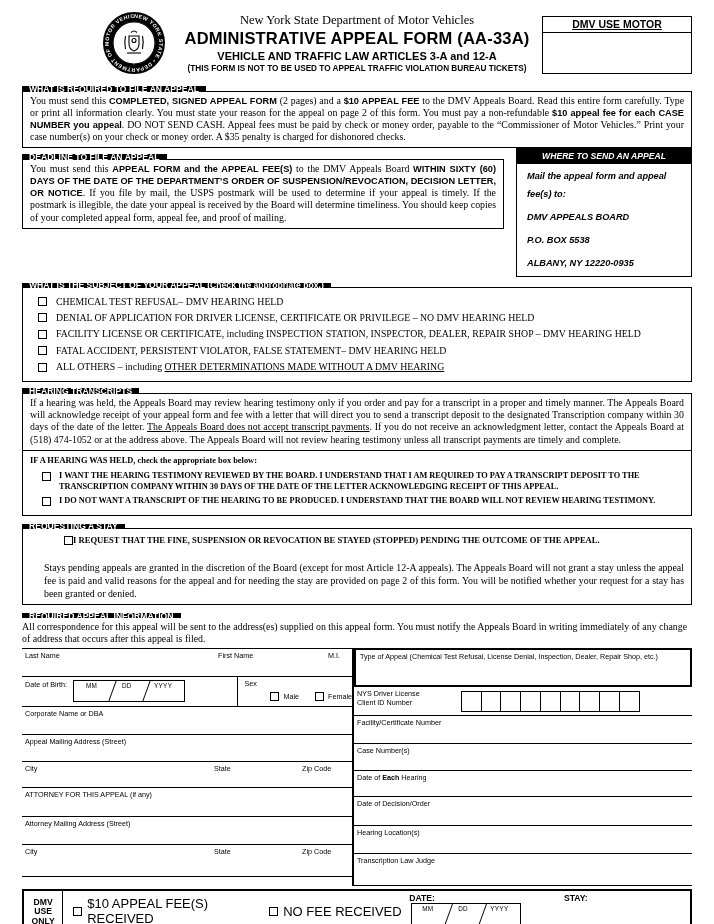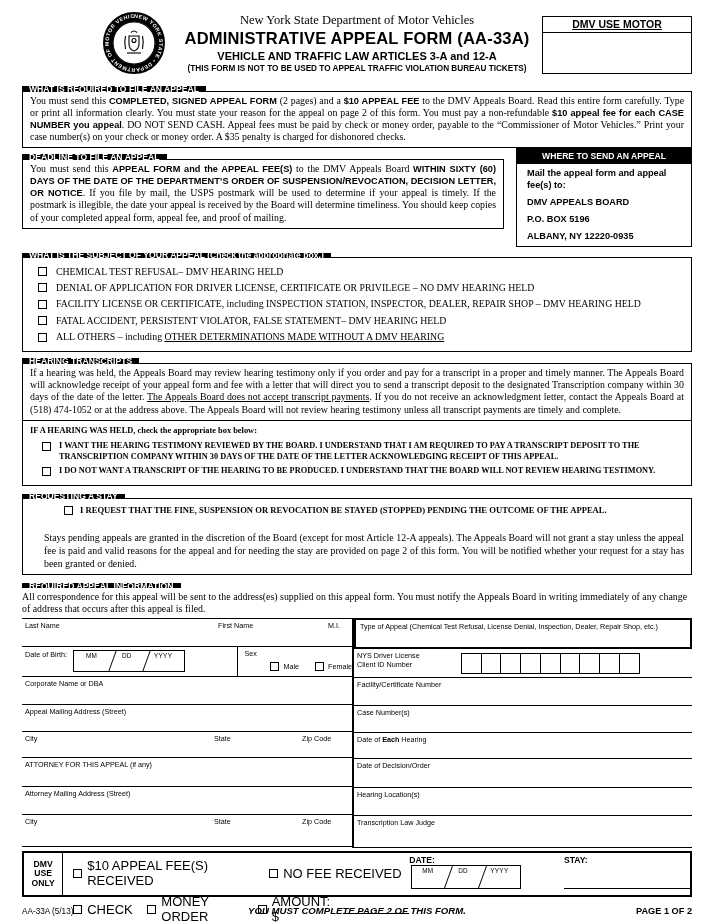--- a/index.html
+++ b/index.html
@@ -24,60 +24,60 @@
     padding: 2.5px 7px 2px 7px; display: inline-block; margin-top: 6px; }
   .barwrap { line-height: 0; }
   .pbox { border: 1.2px solid #000; padding: 3px 7px 4px 7px;
     font-family: "Liberation Serif", serif; font-size: 9.9px; line-height: 12.2px; text-align: justify; }
   .b { font-weight: bold; font-family: "Liberation Sans", sans-serif; font-size: 9.2px; }
   .u { text-decoration: underline; }
 
   
   .two-col { display: flex; align-items: flex-start; }
   .col-deadline { width: 482px; }
-  .col-where { width: 176px; margin-left: auto; }
+  .col-where { width: 176px; margin-left: auto; font-style: italic; }
   .wherebar { display: block; width: 100%; text-align: center; margin-top: 2px; padding: 2.5px 0 2px 0; }
   .wherebox { border: 1.5px solid #000; padding: 3px 6px 4px 10px; font-size: 9.2px; font-weight: bold;
-    line-height: 12px; }
+    line-height: 18px; }
   .wherebox .addr { margin-top: 5px; }
 
   
   .optrow { display: flex; align-items: center; gap: 9px; margin: 4.2px 0 4.2px 8px;
     font-family: "Liberation Serif", serif; font-size: 9.8px; text-align: left; }
   .cb { width: 9px; height: 9px; border: 1.4px solid #000; flex: none; background: #fff; }
 
   
   .pbox-attached { border: 1.2px solid #000; border-top: none; padding: 2px 7px 4px 7px; }
   .ifheld { font-size: 8.4px; font-weight: bold; margin: 2px 0 2px 0; }
   .trow { display: flex; gap: 8px; margin: 4px 0 4px 12px; font-size: 8.3px; font-weight: bold;
     line-height: 10.6px; text-align: left; align-items: flex-start; }
   .trow .cb { margin-top: 1px; }
 
   
-  .stayrow { display: flex; gap: 7px; font-size: 8.6px; font-weight: bold; align-items: center; margin: 2px 0 1px 0; padding-left: 34px; }
+  .stayrow { display: flex; font-size: 8.6px; font-weight: bold; align-items: center; margin: 2px 0 1px 0; padding-left: 34px; }
   .stayp { font-family: "Liberation Serif", serif; font-size: 9.9px; line-height: 12.6px;
     padding-left: 14px; margin-top: 16px; text-align: justify; }
 
   .reqp { font-family: "Liberation Serif", serif; font-size: 9.9px; line-height: 12.3px; margin: 3px 0 3px 0; }
 
   
   .formgrid { display: grid; grid-template-columns: 332px 1fr; border-top: 1.2px solid #000; }
   .fleft { border-right: 2.6px solid #000; }
   .cell { position: relative; border-bottom: 1px solid #000; font-size: 7.2px; padding: 2px 0 0 3px; }
   .h26{height:26px}.h27{height:27px}.h28{height:28px}.h29{height:29px}.h30{height:30px}.h32{height:32px}
   .abs196 { position: absolute; left: 196px; top: 2px; }
   .abs308 { position: absolute; left: 306px; top: 2px; }
   .abs192 { position: absolute; left: 192px; top: 2px; }
   .abs282 { position: absolute; left: 280px; top: 2px; }
   .splitrow { display: flex; padding: 0; }
   .dobcell { width: 222px; border-right: 1px solid #000; padding: 3px 0 0 3px; display: flex; align-items: flex-start; gap: 6px; }
   .sexcell { flex: 1; padding: 2px 0 0 6px; }
   .sexchecks { display: flex; gap: 16px; margin: 4px 0 0 26px; align-items: center; font-size: 7.2px; }
   .sexchecks .opt { display: flex; gap: 4px; align-items: center; }
-  .heavycell { border: 2px solid #000; margin-top: -1.2px; height: 31px; font-size: 7.2px; padding: 2px 4px; position: relative; }
+  .heavycell { border: 2px solid #000; margin-top: -1.2px; height: 39px; font-size: 7.2px; padding: 2px 4px; position: relative; }
   .licrow { display: flex; padding: 2px 0 0 3px; }
   .liclabel { width: 104px; line-height: 9px; }
   .idgrid { display: flex; margin-top: 2px; }
   .idcell { width: 21px; height: 21px; border: 1.3px solid #000; margin-left: -1.3px; background: #fff; }
   .idcell:first-child { margin-left: 0; }
 
   
   .slantbox { position: relative; display: inline-block; border: 1.5px solid #000; background: #fff; }
   .slant { position: absolute; top: 0; bottom: 0; width: 1.3px; background: #000; transform: skewX(-20deg); }
   .slantbox .dl { position: absolute; top: 1px; font-size: 6.4px; letter-spacing: .3px; }
@@ -149,21 +149,21 @@
       <div class="barwrap"><div class="bar">DEADLINE TO FILE AN APPEAL</div></div>
       <div class="pbox">
         <span>You must send this </span><span class="b">APPEAL FORM and the APPEAL FEE(S)</span><span> to the DMV Appeals Board </span><span class="b">WITHIN SIXTY (60) DAYS OF THE DATE OF THE DEPARTMENT’S ORDER OF SUSPENSION/REVOCATION, DECISION LETTER, OR NOTICE</span><span>. If you file by mail, the USPS postmark will be used to determine if your appeal is timely. If the postmark is illegible, the date your appeal is received by the Board will determine timeliness. You should keep copies of your completed appeal form, appeal fee, and proof of mailing.</span>
       </div>
     </div>
     <div class="col-where">
       <div class="bar wherebar" style="margin-top:0;">WHERE TO SEND AN APPEAL</div>
       <div class="wherebox">
         <div>Mail the appeal form and appeal fee(s) to:</div>
         <div class="addr">DMV APPEALS BOARD</div>
-        <div class="addr">P.O. BOX 5196</div>
+        <div class="addr">P.O. BOX 5538</div>
         <div class="addr">ALBANY, NY  12220-0935</div>
       </div>
     </div>
   </div>
 
   <div class="barwrap"><div class="bar">WHAT IS THE SUBJECT OF YOUR APPEAL (Check the appropriate box.)</div></div>
   <div class="pbox" style="text-align:left;">
     <div class="optrow">
       <span class="cb"></span>
       <span>CHEMICAL TEST REFUSAL– DMV HEARING HELD</span>

